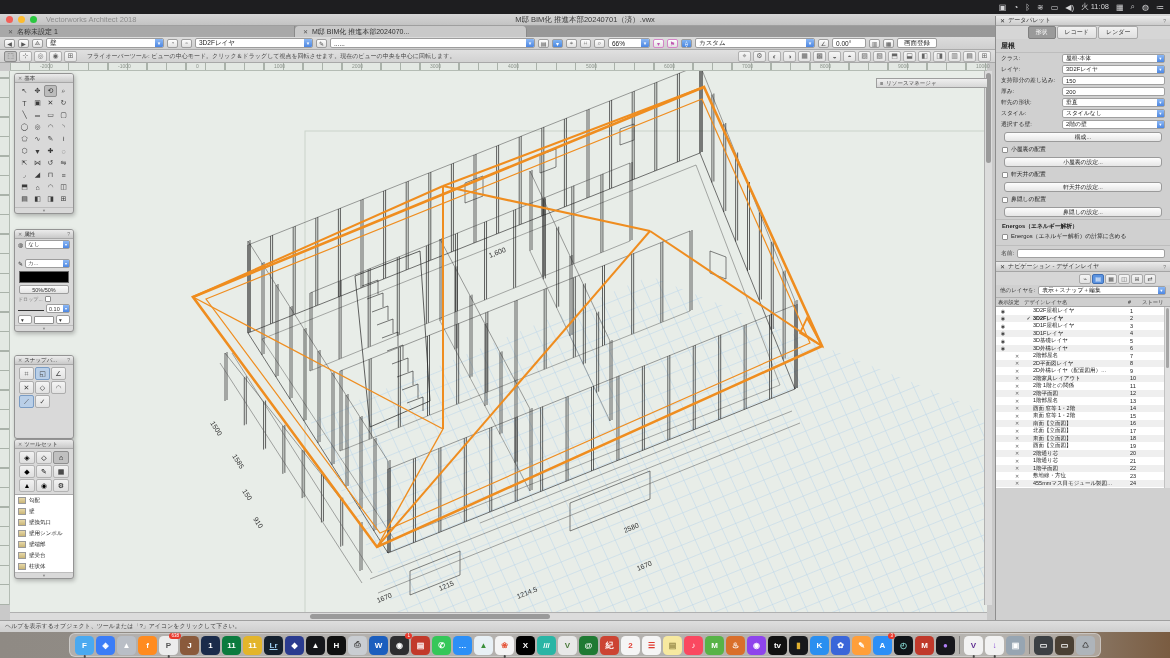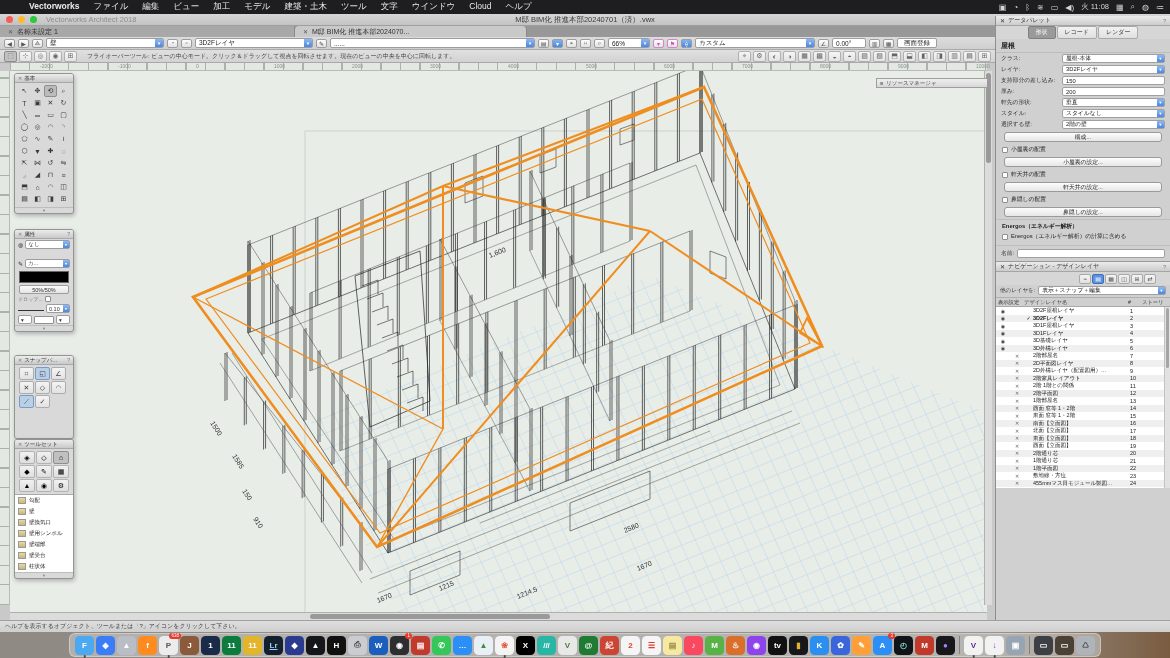--- a/index.html
+++ b/index.html
@@ -146,21 +146,20 @@
 
   svg text { font-family:"Liberation Sans",sans-serif; }
 </style>
 </head>
 <body>
 
 <div id="screen">
 
   <div id="menubar">
     <span class="mi apple"></span>
-    <span id="menu-items"><span class="mi appname">Vectorworks</span><span class="mi">ファイル</span><span class="mi">編集</span><span class="mi">ビュー</span><span class="mi">加工</span><span class="mi">モデル</span><span class="mi">建築・土木</span><span class="mi">ツール</span><span class="mi">文字</span><span class="mi">ウインドウ</span><span class="mi">Cloud</span><span class="mi">ヘルプ</span></span>
     <span id="menu-right">
       <span class="sico">▣</span>
       <span class="sico">◔</span>
       <span class="sico">ᛒ</span>
       <span class="sico">≋</span>
       <span class="sico">▭</span>
       <span class="sico">◀)</span>
       <span>火 11:08</span>
       <span class="sico">▦</span>
       <span class="sico">⌕</span>

